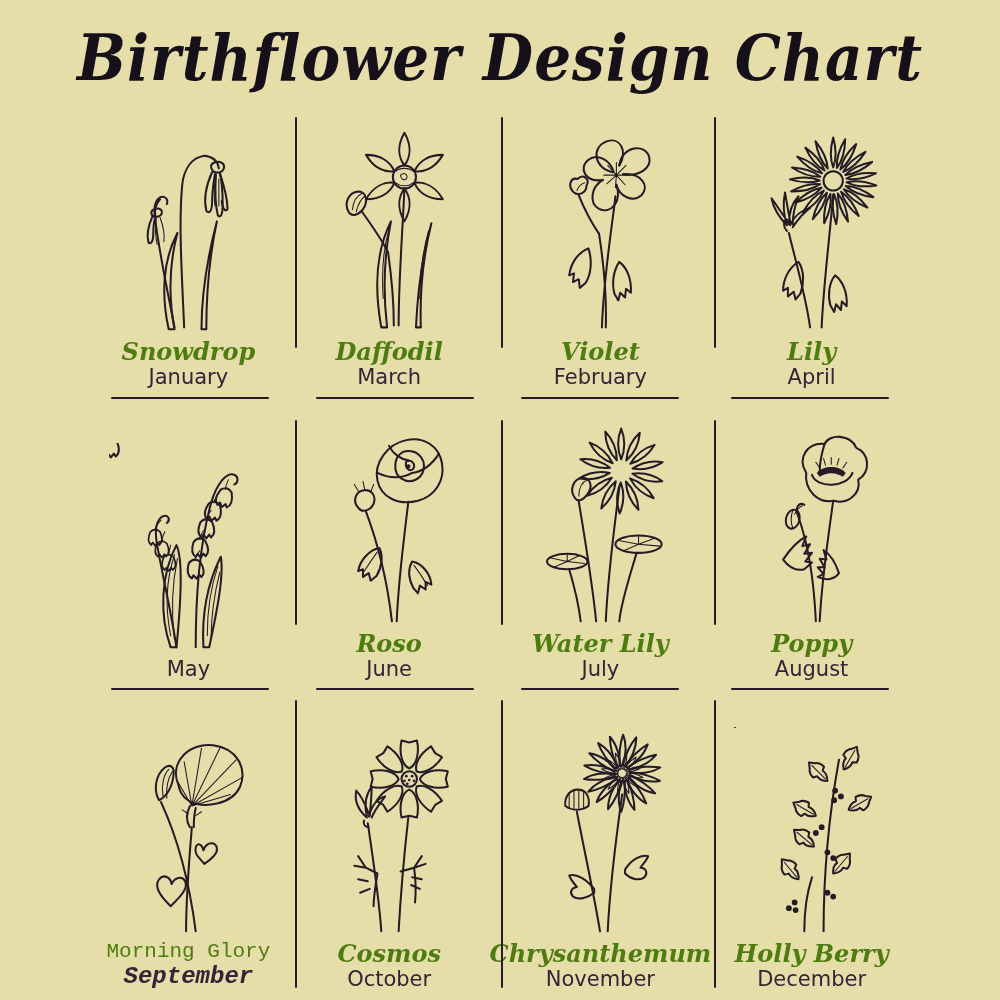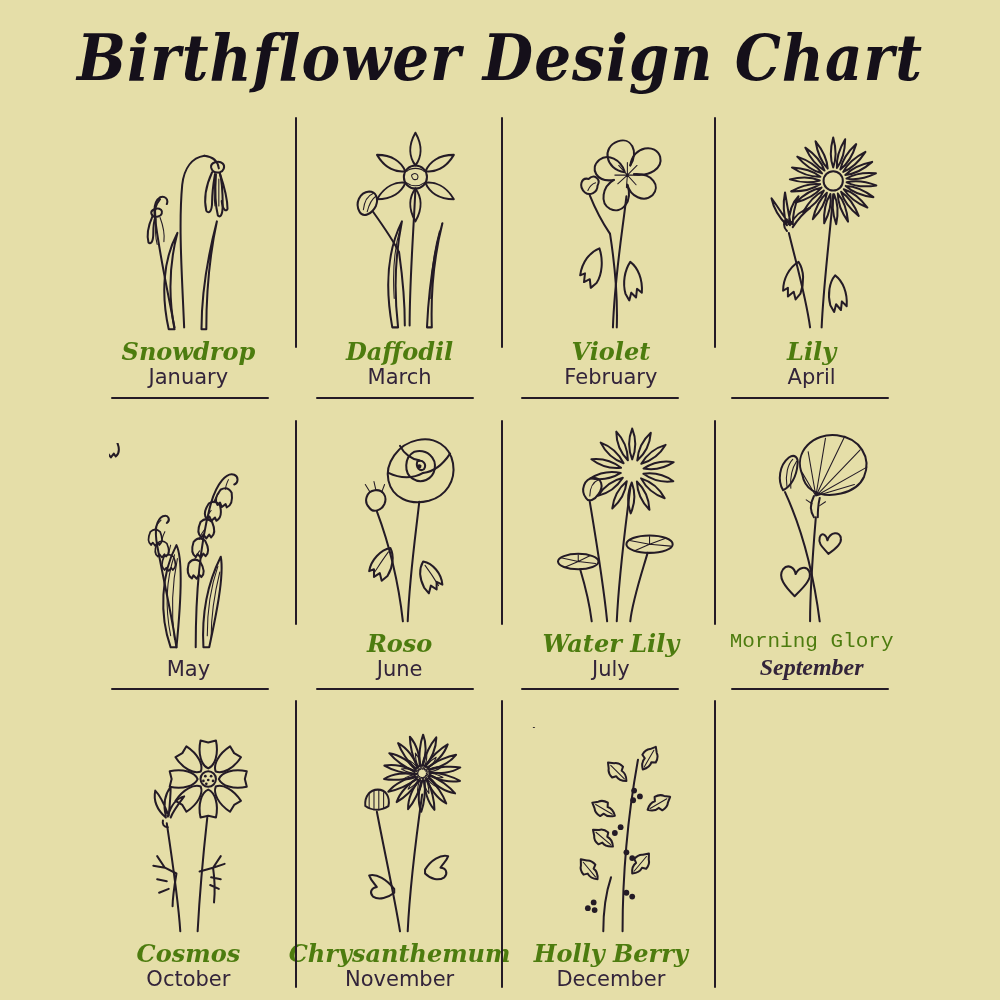--- a/index.html
+++ b/index.html
@@ -24,21 +24,21 @@
 
   .fname{
     font-family:"DejaVu Serif",serif;font-style:italic;font-weight:700;
     font-size:24px;line-height:1.08;color:#4d7c0f;white-space:nowrap;text-align:center;
   }
   .mname{
     font-family:"DejaVu Sans",sans-serif;font-size:21px;line-height:1.2;
     color:#33243a;
   }
   .style-plain{font-family:Liberation Mono, monospace;font-style:normal;font-weight:400;font-size:21px;}
-  .style-script{font-family:Liberation Serif, serif;font-style:italic;font-weight:700;font-size:24px;}
+  .style-script{font-family:Liberation Mono, monospace;font-style:italic;font-weight:700;font-size:24px;}
 
   
   .vdiv,.hdiv{position:absolute;background:#241b26;border-radius:2px;}
   .vdiv{width:2px;}
   .hdiv{height:2px;width:158px;}
 
   
   .art svg path,.art svg ellipse,.art svg circle{
     fill:none;stroke:#241b26;stroke-width:2.1;stroke-linecap:round;stroke-linejoin:round;
   }
@@ -247,20 +247,39 @@
         <ellipse cx="120" cy="132" rx="24" ry="9"></ellipse>
         <path class="t" d="M120,132 L98,128 M120,132 L104,139 M120,132 L120,124 M120,132 L136,126 M120,132 L142,134"></path>
         <path d="M48,158 C54,178 58,196 60,212"></path>
         <path d="M118,141 C110,168 102,192 100,212"></path>
       </svg>
     </div>
     <div class="fname">Water Lily</div>
     <div class="mname">July</div>
   </div>
 
+  <div class="cell">
+    <div class="art">
+      <svg viewBox="0 0 160 220">
+        <path d="M74,58 C64,42 76,26 93,28 C98,17 120,18 126,32 C140,38 141,57 128,65 C131,80 117,91 103,87 C86,90 72,76 74,58 Z"></path>
+        <path d="M80,60 C84,74 116,74 122,58"></path>
+        <path d="M93,28 C90,38 88,48 88,56"></path>
+        <path class="f" d="M85,58 C92,50 108,50 115,58 L112,62 C105,57 95,57 88,62 Z"></path>
+        <path class="t" d="M88,53 L84,47 M94,50 L92,43 M100,49 L100,42 M106,50 L108,43 M112,53 L116,47"></path>
+        <path d="M84,212 C82,170 76,132 66,104 C62,94 66,88 72,91"></path>
+        <ellipse cx="60" cy="106" rx="7" ry="10" transform="rotate(15 60 106)"></ellipse>
+        <path class="t" d="M60,97 C58,103 58,110 60,115 M70,92 C66,94 63,98 62,101"></path>
+        <path d="M102,87 C96,130 90,170 88,212"></path>
+        <path d="M50,148 C58,136 66,128 74,124 L70,134 L78,132 L72,142 L80,141 L73,150 L80,151 L72,158 C64,160 56,156 50,148 Z"></path>
+        <path d="M108,162 C104,150 98,142 92,138 L95,148 L88,147 L93,156 L86,156 L92,163 L86,166 C94,170 103,169 108,162 Z"></path>
+      </svg>
+    </div>
+    <div class="fname">Poppy</div>
+    <div class="mname">August</div>
+  </div>
 
   <div class="cell">
     <div class="art">
       <svg viewBox="0 0 160 220">
         <path d="M70,60 C60,36 82,16 106,19 C130,22 142,42 134,62 C126,80 96,86 80,76 C74,72 71,66 70,60 Z"></path>
         <path class="t" d="M84,82 L70,58 M84,82 L76,36 M84,82 L94,22 M84,82 L114,20 M84,82 L130,34 M84,82 L137,52 M84,82 L124,70"></path>
         <path d="M82,82 C78,90 78,98 82,104 M88,84 C86,92 86,98 86,104"></path>
         <path class="t" d="M80,90 L74,86 M88,92 L94,88"></path>
         <path d="M50,76 C44,66 46,50 56,42 C62,38 66,42 65,49 C64,62 58,72 50,76 Z"></path>
         <path class="t" d="M54,72 C52,60 55,49 60,44 M58,74 C57,62 60,52 64,46"></path>

